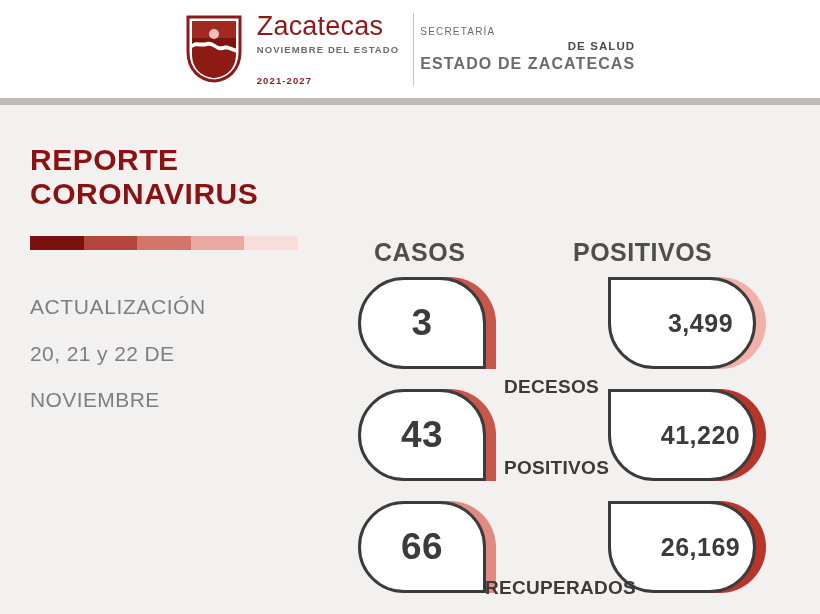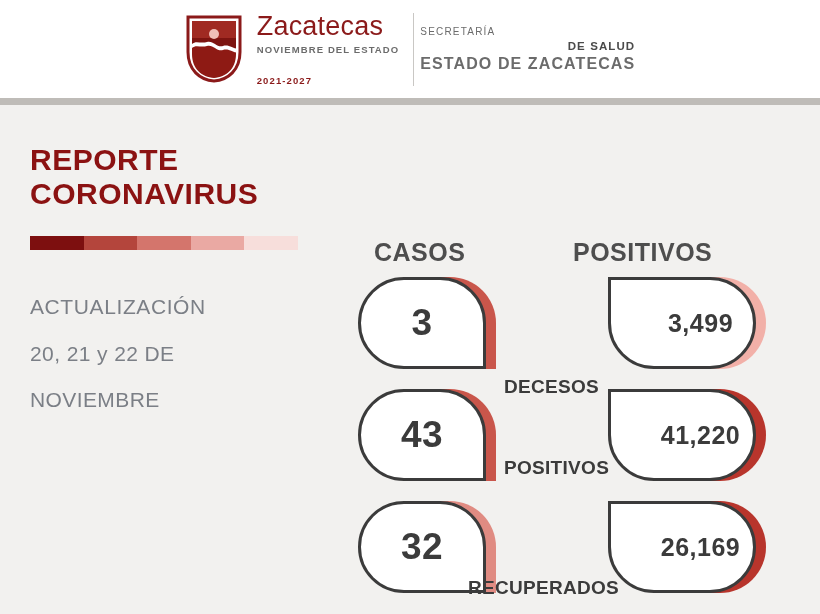--- a/index.html
+++ b/index.html
@@ -290,22 +290,22 @@
     <div class="backing shape-b acum-back" id="b1b" style="background: rgb(184, 53, 44);"></div>
     <div class="bubble shape-b acum-bub">
       <div class="num">41,220</div>
     </div>
     <div class="label-mid" style="left:504px; top:68px;">POSITIVOS</div>
   </div>
 
   <div class="row r2">
     <div class="backing shape-a casos-back" id="b2a" style="background: rgb(224, 139, 130);"></div>
     <div class="bubble shape-a casos-bub">
-      <div class="num">32</div>
+      <div class="num">66</div>
     </div>
     <div class="backing shape-b acum-back" id="b2b" style="background: rgb(184, 53, 44);"></div>
     <div class="bubble shape-b acum-bub">
       <div class="num">26,169</div>
     </div>
-    <div class="label-mid" style="left:468px; top:76px;">RECUPERADOS</div>
+    <div class="label-mid" style="left:485px; top:76px;">RECUPERADOS</div>
   </div>
 
 </div>
 
 </body></html>

